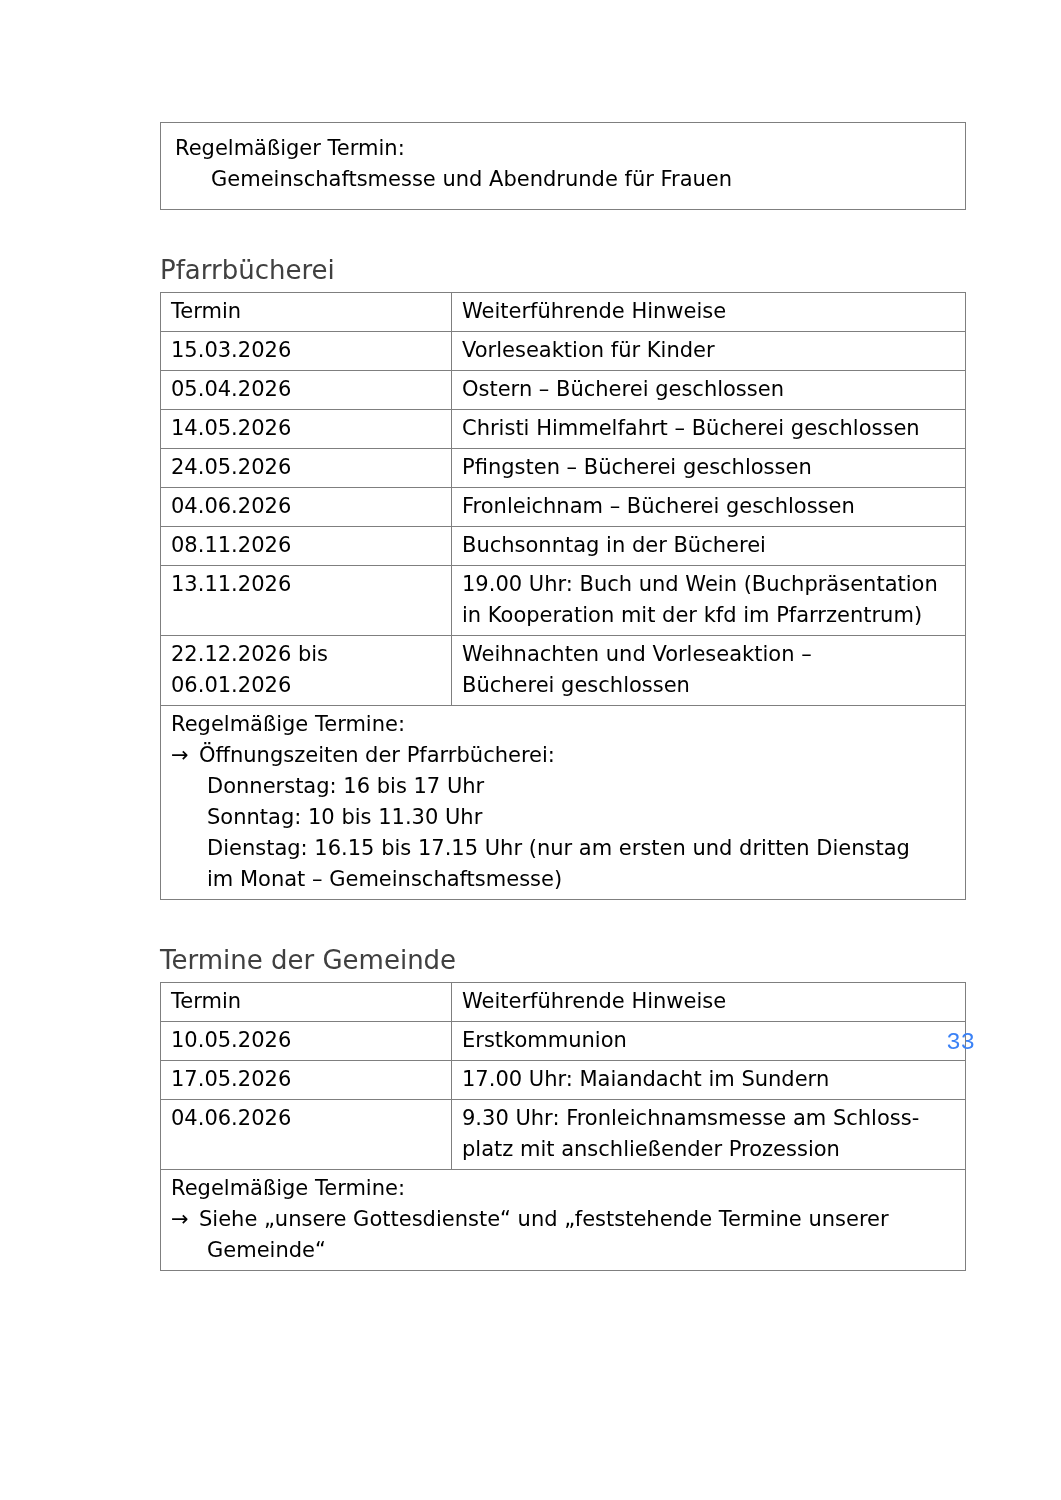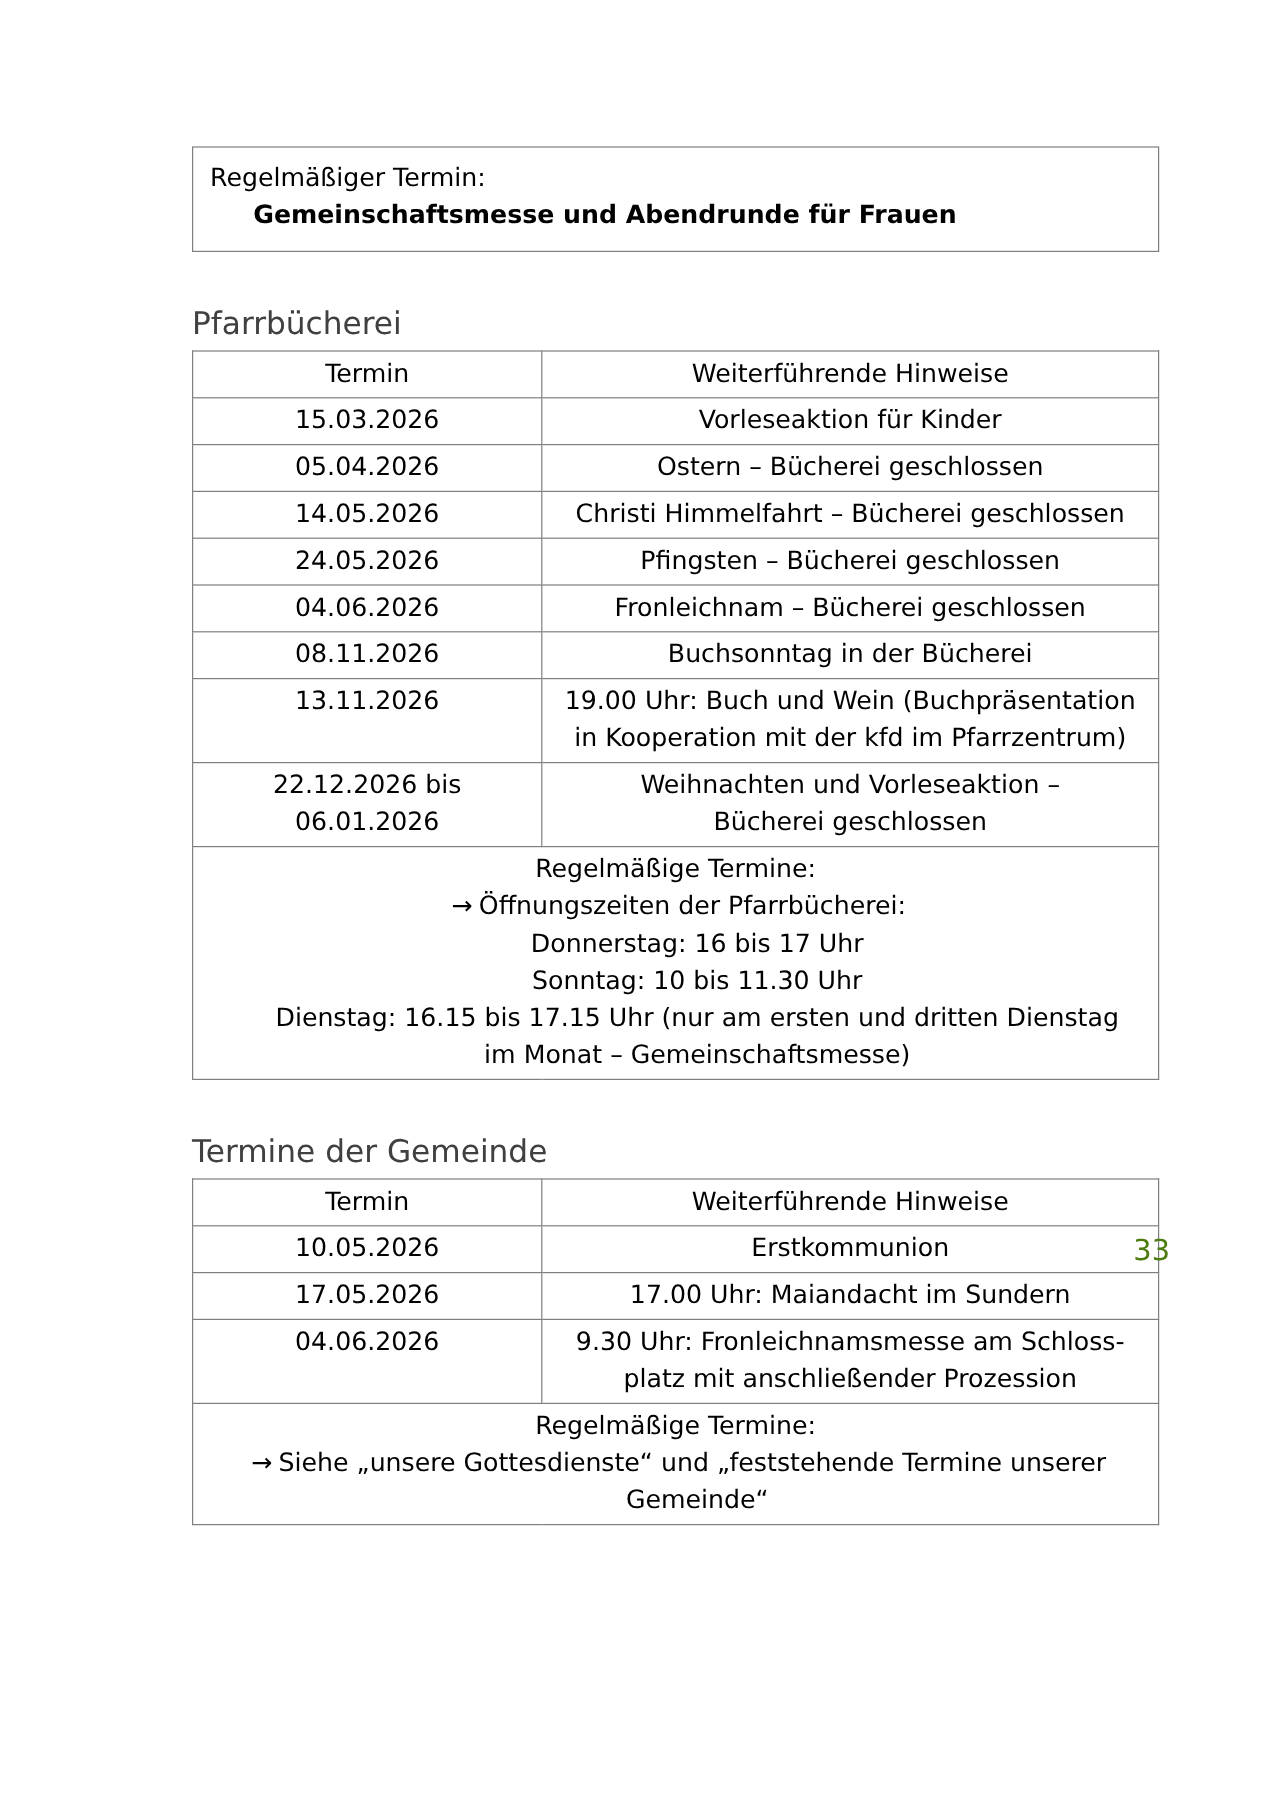--- a/index.html
+++ b/index.html
@@ -46,21 +46,20 @@
     font-size: 21px;
     line-height: 31px;
     color: #000;
     white-space: pre;
   }
   .note-line.arrow {
     text-indent: 0;
   }
   .note-line.indent {
     padding-left: 36px;
-    font-weight: bold;
   }
   .arrow-glyph {
     display: inline-block;
     width: 28px;
   }
 
   .section-heading {
     color: #404040;
     font-size: 26px;
     line-height: 32px;
@@ -71,21 +70,21 @@
     border-collapse: collapse;
     width: 806px;
     table-layout: fixed;
   }
   table.sched td, table.sched th {
     border: 1px solid #7f7f7f;
     font-size: 21px;
     line-height: 31px;
     padding: 3px 10px 4px 10px;
     vertical-align: top;
-    text-align: center;
+    text-align: left;
     font-weight: normal;
   }
   table.sched th.col-date, table.sched td.col-date {
     width: 270px;
   }
   .cell-sub {
     display: block;
   }
 
   .regular-block td {
@@ -101,21 +100,22 @@
   }
   .reg-line.ind {
     padding-left: 36px;
   }
 
   .page-number {
     position: absolute;
     right: 118px;
     bottom: 88px;
     font-size: 24px;
-    color: #4d7c0f;
+    color: #3b82f6;
+    font-family: Liberation Mono, monospace;
   }
 </style>
 </head>
 <body>
 
 <div class="page">
   <div class="content">
 
     <div class="note-box">
       <div class="note-title">Regelmäßiger Termin:</div>

